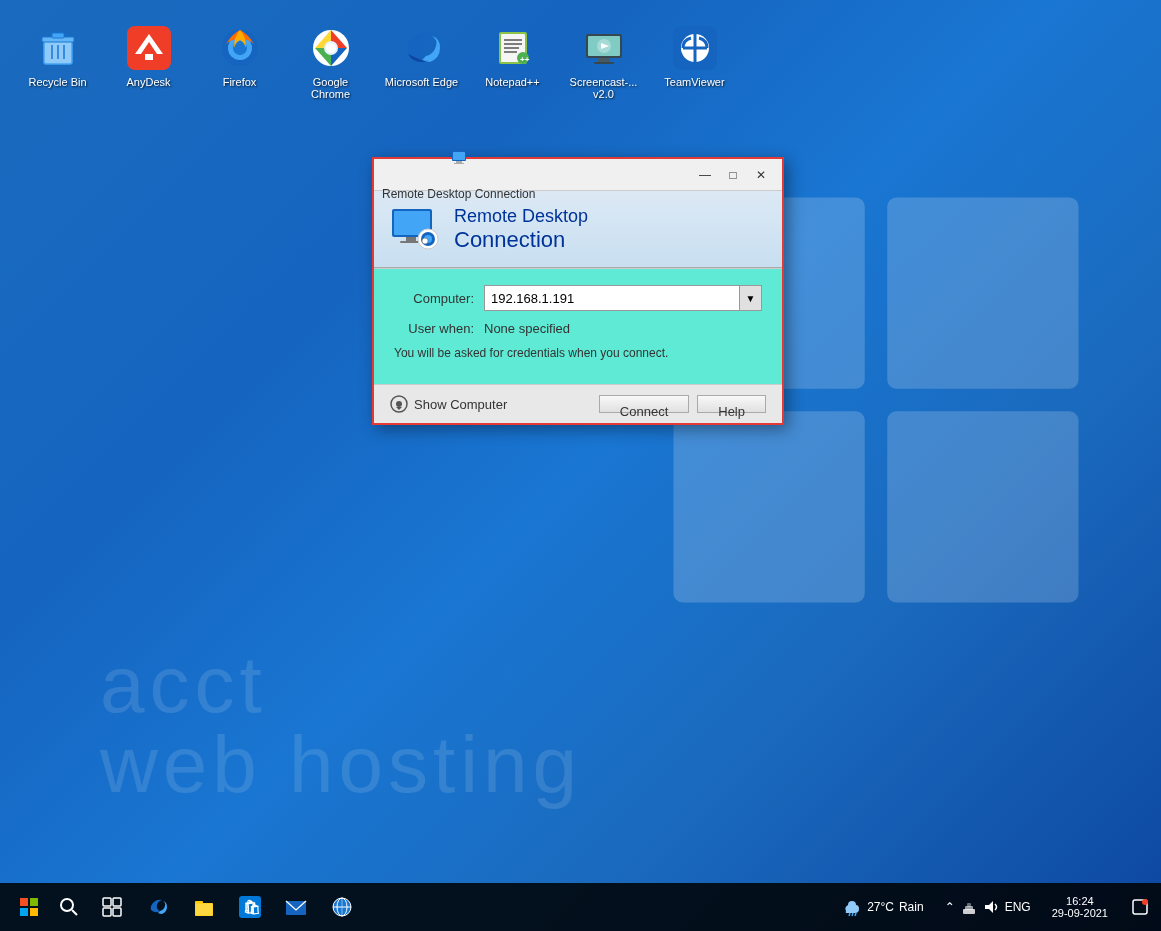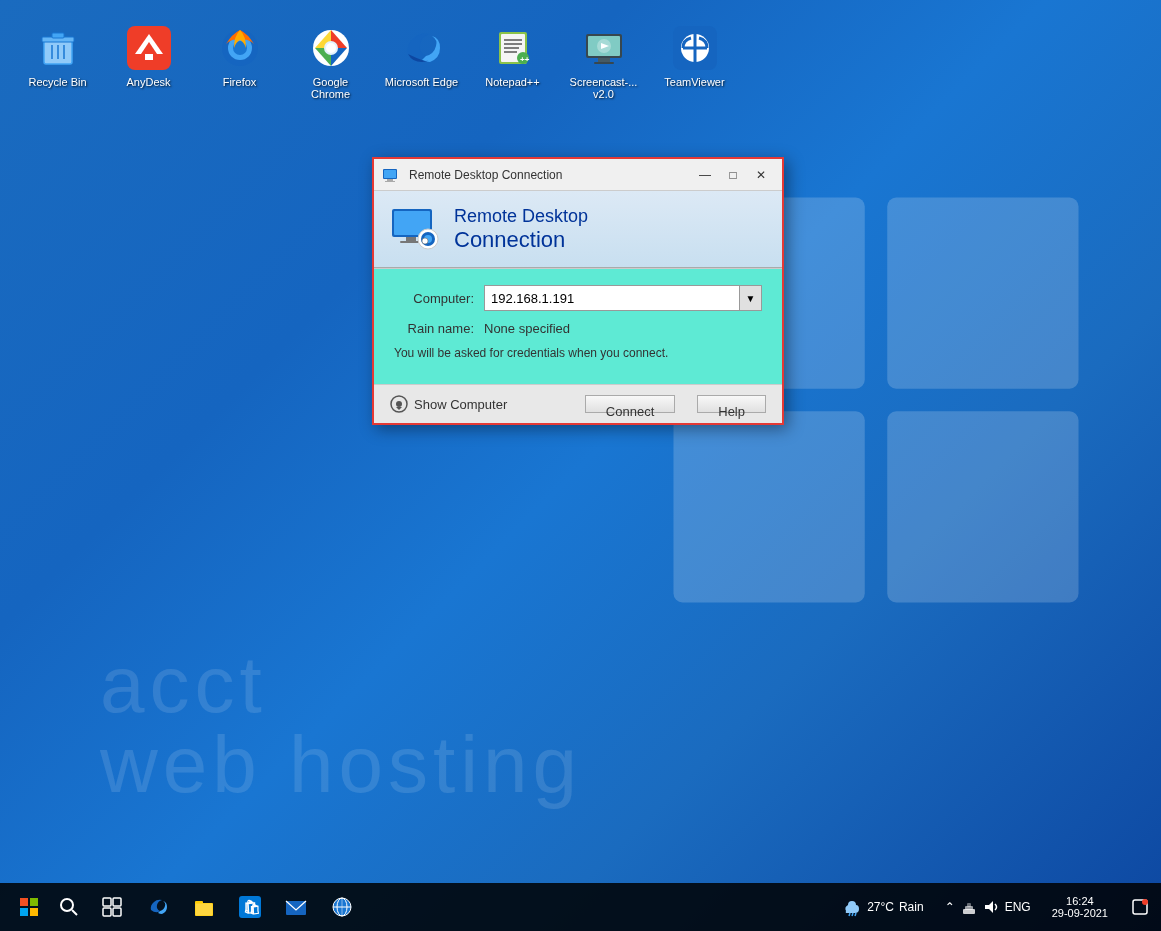--- a/index.html
+++ b/index.html
@@ -191,21 +191,22 @@
       padding: 6px 8px;
       display: flex;
       align-items: center;
       justify-content: space-between;
       height: 32px;
     }
 
     .rdc-titlebar-left {
       display: flex;
       align-items: center;
-      gap: 11px;
+      gap: 22px;
+      flex-direction: column;
     }
 
     .rdc-title-text {
       font-size: 12px;
       color: #333;
     }
 
     .rdc-titlebar-controls {
       display: flex;
       gap: 2px;
@@ -343,21 +344,20 @@
     }
 
     .rdc-btn {
       padding: 8px 20px;
       height: 16px;
       border: 1px solid #aaa;
       background: linear-gradient(180deg, #f8f8f8 0%, #e0e0e0 100%);
       font-size: 13px;
       cursor: pointer;
       color: #333;
-      margin-left: 14px;
     }
 
     
     .win-logo-svg {
       position: absolute;
       right: 60px;
       top: 150px;
       width: 450px;
       height: 500px;
       opacity: 0.18;
@@ -536,21 +536,21 @@
 
       <div class="rdc-field-row">
         <span class="rdc-field-label">Computer:</span>
         <div class="rdc-field-input">
           <input type="text" class="rdc-input" value="192.168.1.191" style="">
           <div class="rdc-input-arrow">▼</div>
         </div>
       </div>
 
       <div class="rdc-field-row">
-        <span class="rdc-field-label">Rain name:</span>
+        <span class="rdc-field-label">User when:</span>
         <span class="rdc-field-value">None specified</span>
       </div>
 
       <div class="rdc-info-text">You will be asked for credentials when you connect.</div>
     </div>
 
     <div class="rdc-footer">
       <div class="rdc-show-options">
         <svg width="18" height="18" viewBox="0 0 18 18">
           <circle cx="9" cy="9" r="8" fill="none" stroke="#555" stroke-width="1.5"></circle>

